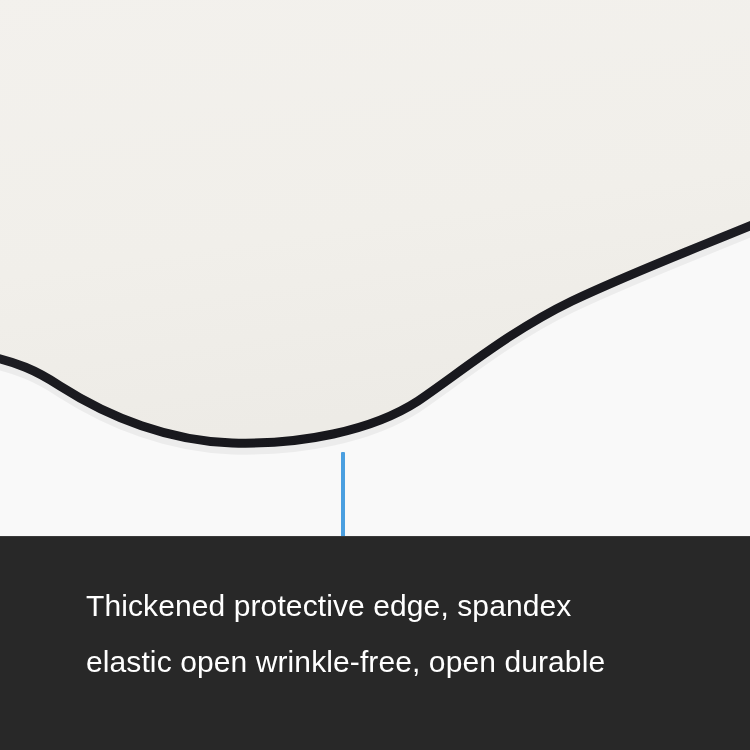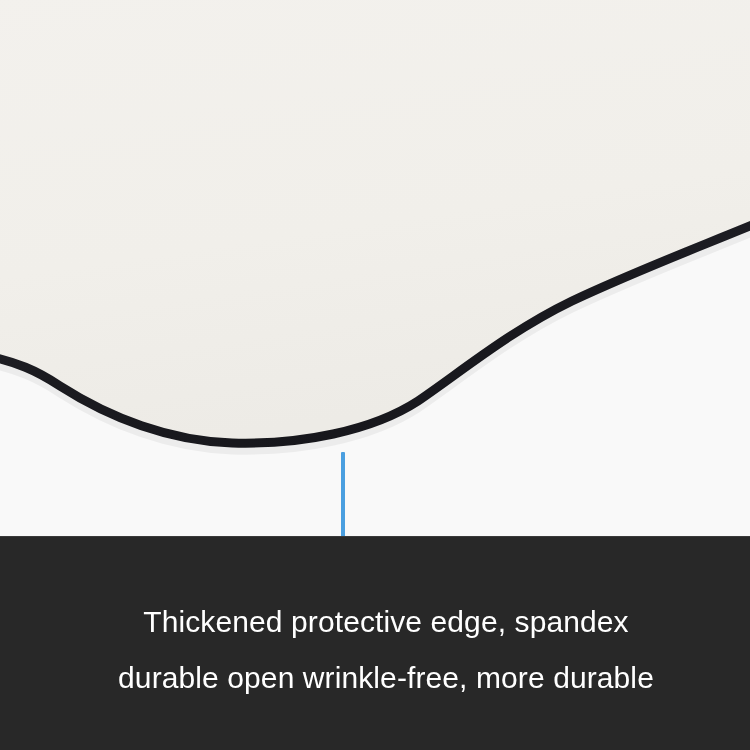--- a/index.html
+++ b/index.html
@@ -58,23 +58,22 @@
     position: absolute;
     left: 0;
     top: 0;
     width: 750px;
     height: 1px;
     background: #3a3a3a;
   }
   #caption-text {
     position: absolute;
     left: 86px;
-    top: 58px;
+    top: 42px;
     width: 600px;
-    text-align: center;
   }
   .caption-line {
     color: #FFFFFF;
     font-size: 30px;
     line-height: 56px;
     letter-spacing: 0.1px;
     white-space: nowrap;
     font-weight: 400;
   }
 </style>
@@ -132,17 +131,17 @@
       </g>
     </svg>
   </div>
 
   <div id="pointer-line"></div>
 
   <div id="caption-band">
     <div class="band-hairline"></div>
     <div id="caption-text">
       <div class="caption-line">Thickened protective edge, spandex</div>
-      <div class="caption-line">durable open wrinkle-free, more durable</div>
+      <div class="caption-line">elastic open wrinkle-free, open durable</div>
     </div>
   </div>
 
 </div>
 
 </body></html>

